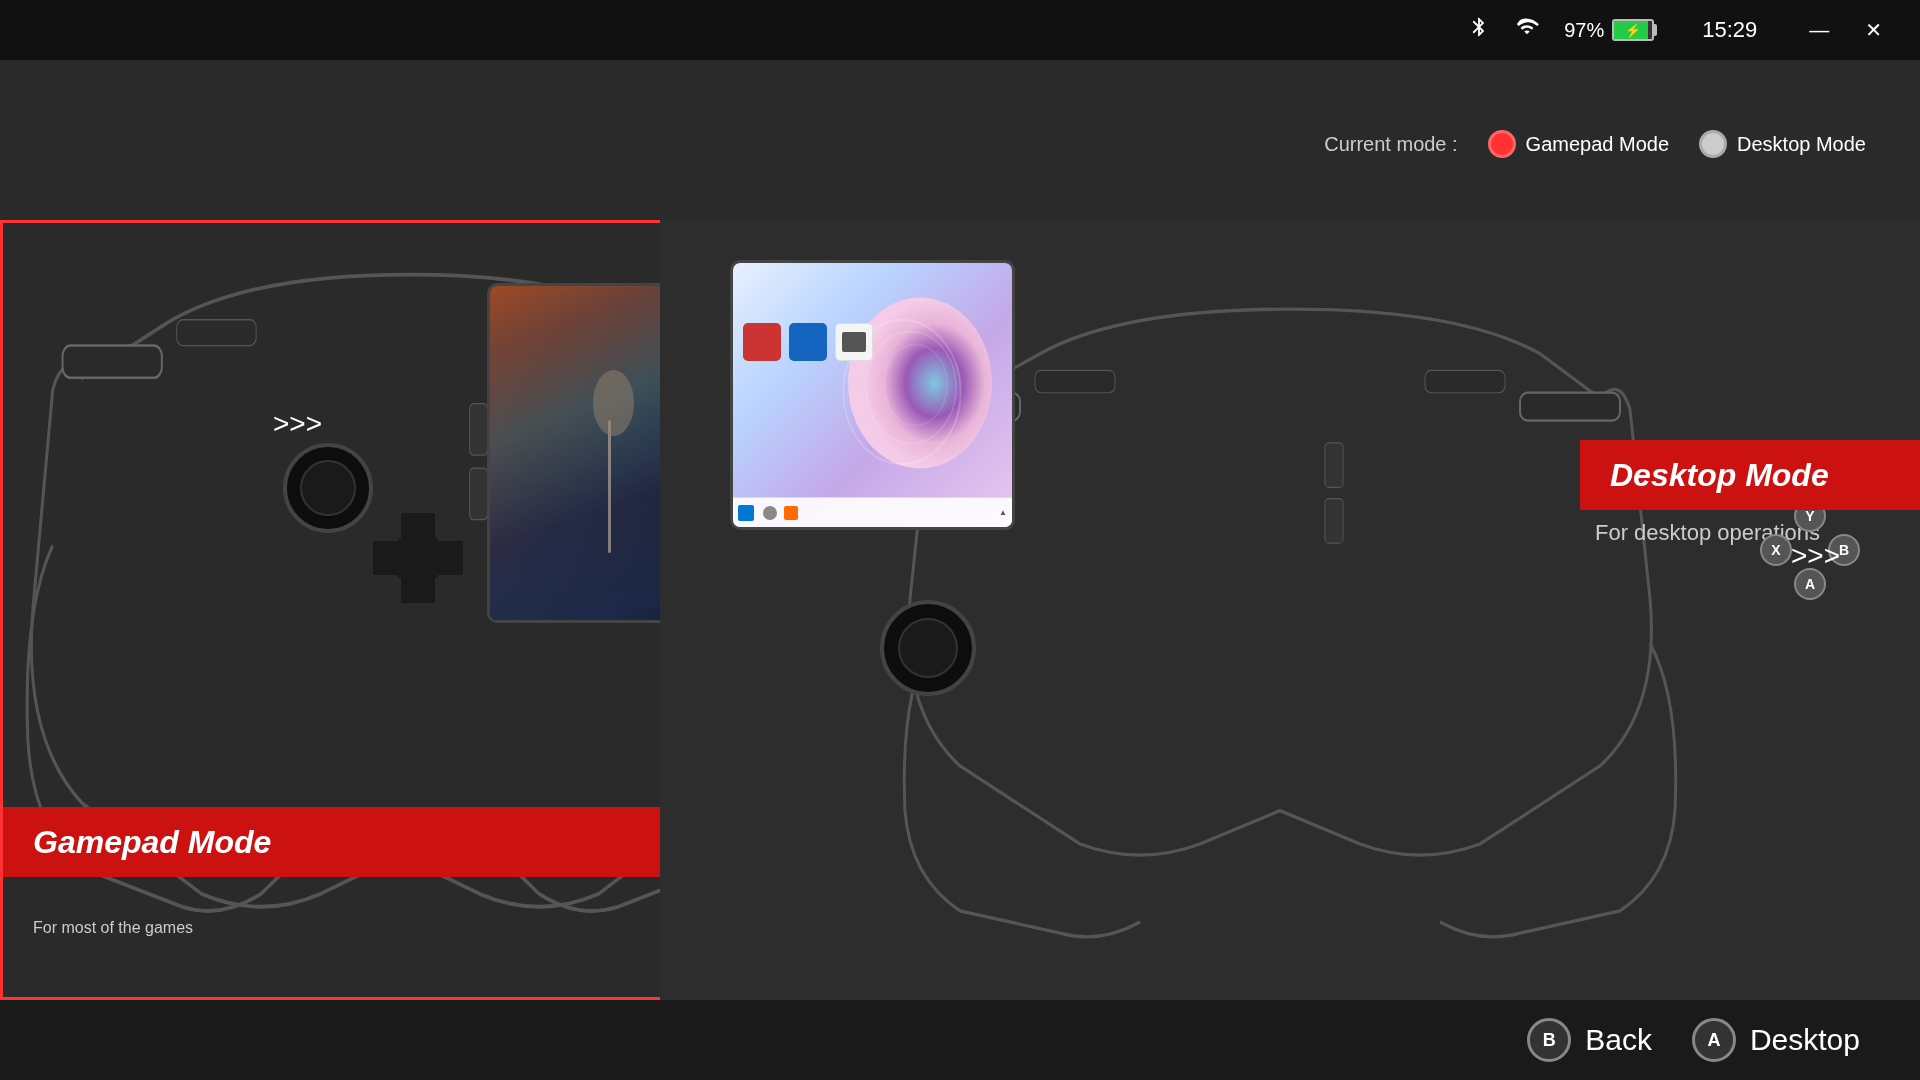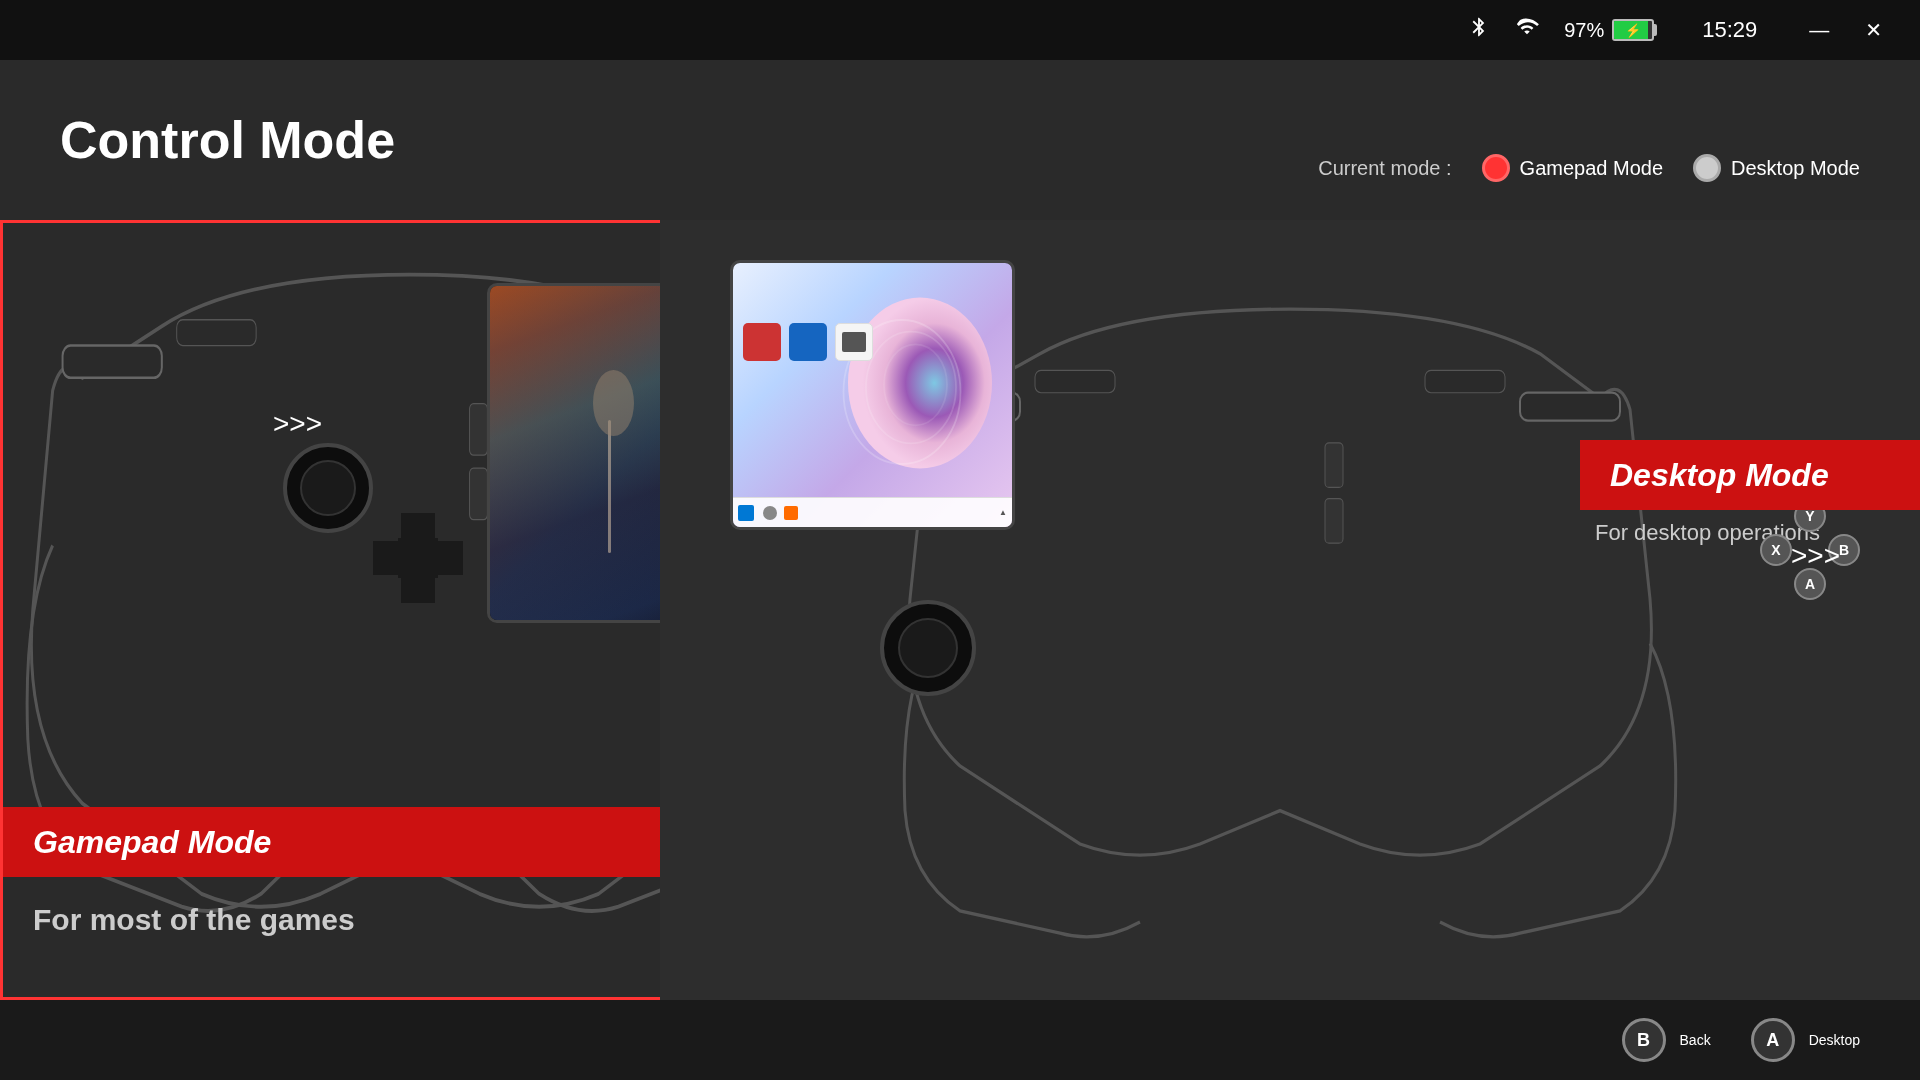--- a/index.html
+++ b/index.html
@@ -89,27 +89,26 @@
       left: 60px;
       font-size: 52px;
       font-weight: 700;
       color: #ffffff;
     }
 
     
     .current-mode {
       position: absolute;
       top: 70px;
-      right: 60px;
+      right: 54px;
       display: flex;
       align-items: center;
       gap: 30px;
       font-size: 20px;
       color: #dddddd;
-      margin-top: 24px;
     }
 
     .current-mode-label {
       font-size: 20px;
       color: #cccccc;
     }
 
     .mode-indicator {
       display: flex;
       align-items: center;
@@ -234,23 +233,22 @@
     .card-label-text {
       font-size: 32px;
       font-weight: 700;
       font-style: italic;
       color: #ffffff;
     }
 
     .card-subtitle {
       position: absolute;
       left: 30px;
-      font-size: 30px;
+      font-size: 16px;
       color: #cccccc;
-      font-weight: bold;
     }
 
     .gamepad-subtitle {
       bottom: 60px;
     }
 
     .arrows-indicator {
       font-size: 28px;
       color: #ffffff;
     }
@@ -296,21 +294,21 @@
       border: 3px solid #888888;
       display: flex;
       align-items: center;
       justify-content: center;
       font-size: 18px;
       font-weight: 700;
       color: #ffffff;
     }
 
     .action-label {
-      font-size: 14px;
+      font-size: 30px;
       color: #ffffff;
     }
 
     
     .controller-svg {
       position: absolute;
       top: 0;
       left: 0;
       width: 100%;
       height: 100%;
@@ -461,21 +459,20 @@
     <span class="time-display">15:29</span>
     <div class="window-controls">
       <span class="win-btn">—</span>
       <span class="win-btn">✕</span>
     </div>
   </div>
 </div>
 
 <div class="main-content">
 
-  <div class="page-title">Control Mode</div>
 
   <div class="current-mode">
     <span class="current-mode-label">Current mode :</span>
     <div class="mode-indicator">
       <div class="mode-dot mode-dot-active"></div>
       <span class="mode-name">Gamepad Mode</span>
     </div>
     <div class="mode-indicator">
       <div class="mode-dot mode-dot-inactive"></div>
       <span class="mode-name">Desktop Mode</span>

